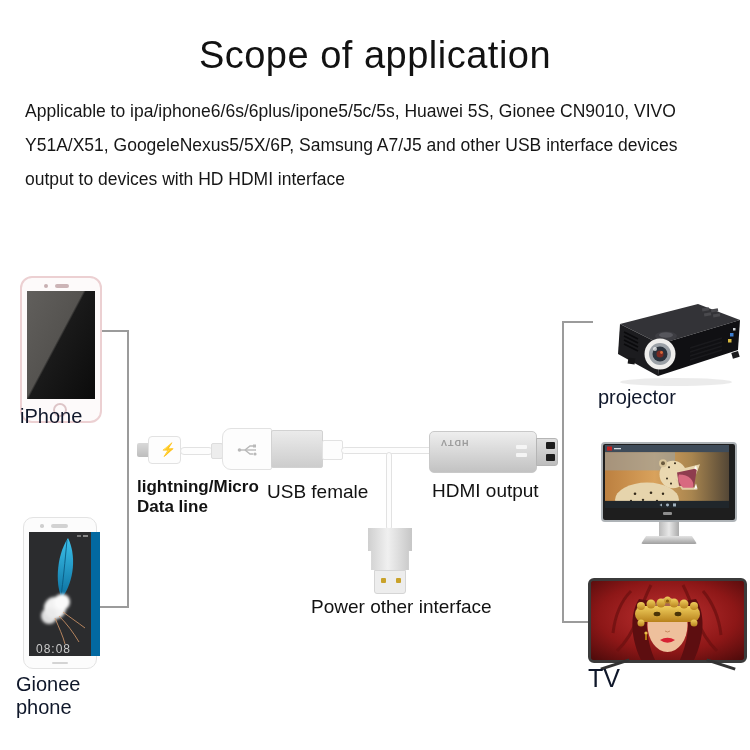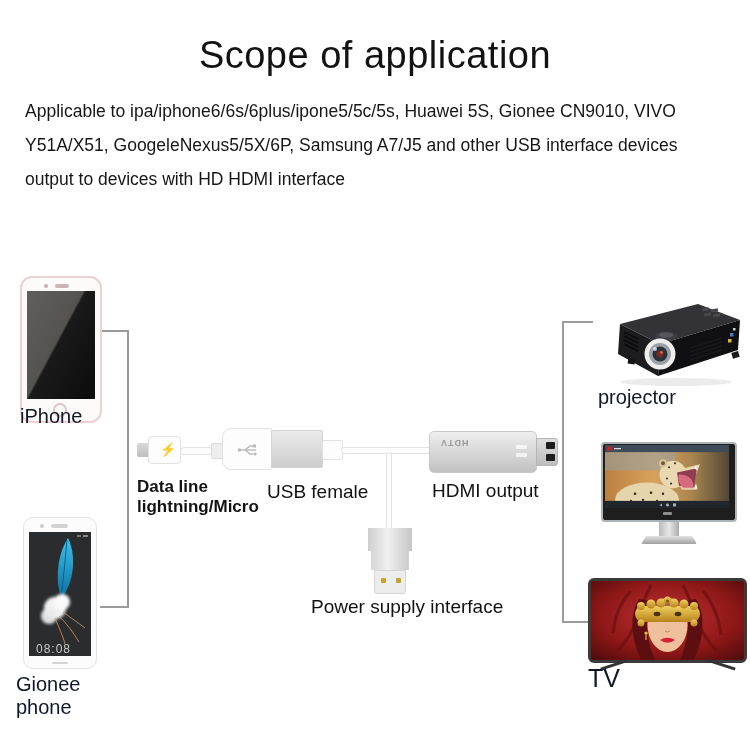--- a/index.html
+++ b/index.html
@@ -20,21 +20,21 @@
   #iphone .spk{position:absolute;left:33px;top:6px;width:14px;height:4px;border-radius:2px;background:#ccb4b6;}
   #iphone .scr{position:absolute;left:5px;top:13px;width:68px;height:108px;
                background:linear-gradient(118deg,#615f5c 0%,#555350 45%,#1a1a1a 47%,#0b0b0b 100%);}
   #iphone .home{position:absolute;left:31px;top:125px;width:14px;height:14px;border-radius:50%;
                 border:2px solid #ddc5c7;box-sizing:border-box;}
   
   #android{position:absolute;left:23px;top:517px;width:74px;height:152px;
            background:#fcfcfc;border:1.5px solid #e3e3e3;border-radius:10px;box-sizing:border-box;}
   #android .spk{position:absolute;left:27px;top:6px;width:17px;height:3.5px;border-radius:2px;background:#d2d2d2;}
   #android .cam{position:absolute;left:16px;top:6px;width:3.5px;height:3.5px;border-radius:50%;background:#cfcfcf;}
-  #android .scr{position:absolute;left:5px;top:14px;width:62px;height:124px;background:#0369a1;overflow:hidden;}
+  #android .scr{position:absolute;left:5px;top:14px;width:71px;height:124px;background:#0369a1;overflow:hidden;}
   #android .clock{position:absolute;left:7px;top:110px;font-size:12px;color:#cacaca;letter-spacing:1px;width:60px;}
   #android .brandmark{position:absolute;left:28px;bottom:4px;width:16px;height:2.5px;background:#d4d4d4;border-radius:1px;}
   
   .white-part{background:#fdfdfd;border:1px solid #e2e2e2;box-sizing:border-box;}
   #lt-tip{position:absolute;left:137px;top:443px;width:13px;height:14px;border-radius:2px;
           background:linear-gradient(#d9d9d9,#bdbdbd);}
   #lt-body{position:absolute;left:148px;top:436px;width:33px;height:28px;border-radius:4px;}
   #lt-bolt{position:absolute;left:11px;top:5px;font-size:13px;color:#cfcfcf;}
   #lt-neck{position:absolute;left:180px;top:447px;width:33px;height:8px;border-radius:4px;}
   #lt-collar{position:absolute;left:211px;top:443px;width:12px;height:16px;border-radius:2px;background:#ededed;border:1px solid #ddd;box-sizing:border-box;}
@@ -180,26 +180,26 @@
     <div class="hdmi-slot" style="left:9px;top:15px;"></div>
   </div>
 
   <div id="usb-shell"></div>
   <div id="usb-tip">
     <div class="usb-contact" style="left:6px;"></div>
     <div class="usb-contact" style="left:21px;"></div>
   </div>
 
   <div class="mid-label" id="lbl-lightning">
+    <span style="display:block">lightning/Micro</span>
     <span style="display:block">Data line</span>
-    <span style="display:block">lightning/Micro</span>
   </div>
   <div class="mid-label" id="lbl-usbf">USB female</div>
   <div class="mid-label" id="lbl-hdmi">HDMI output</div>
-  <div class="mid-label" id="lbl-power">Power supply interface</div>
+  <div class="mid-label" id="lbl-power">Power other interface</div>
 
   <div id="projector">
     <svg width="144" height="92" viewBox="0 0 144 92">
       <ellipse cx="72" cy="86" rx="56" ry="4" fill="#000" opacity="0.08"></ellipse>
       <polygon points="16,28 94,8 136,24 56,48" fill="#333337"></polygon>
       <polygon points="16,28 56,48 54,80 14,58" fill="#1c1c1f"></polygon>
       <polygon points="56,48 136,24 134,54 54,80" fill="#101013"></polygon>
       <g fill="#4a4a4e">
         <rect x="98" y="12" width="7" height="3" transform="rotate(-10 101 13)"></rect>
         <rect x="107" y="13" width="7" height="3" transform="rotate(-10 110 14)"></rect>

